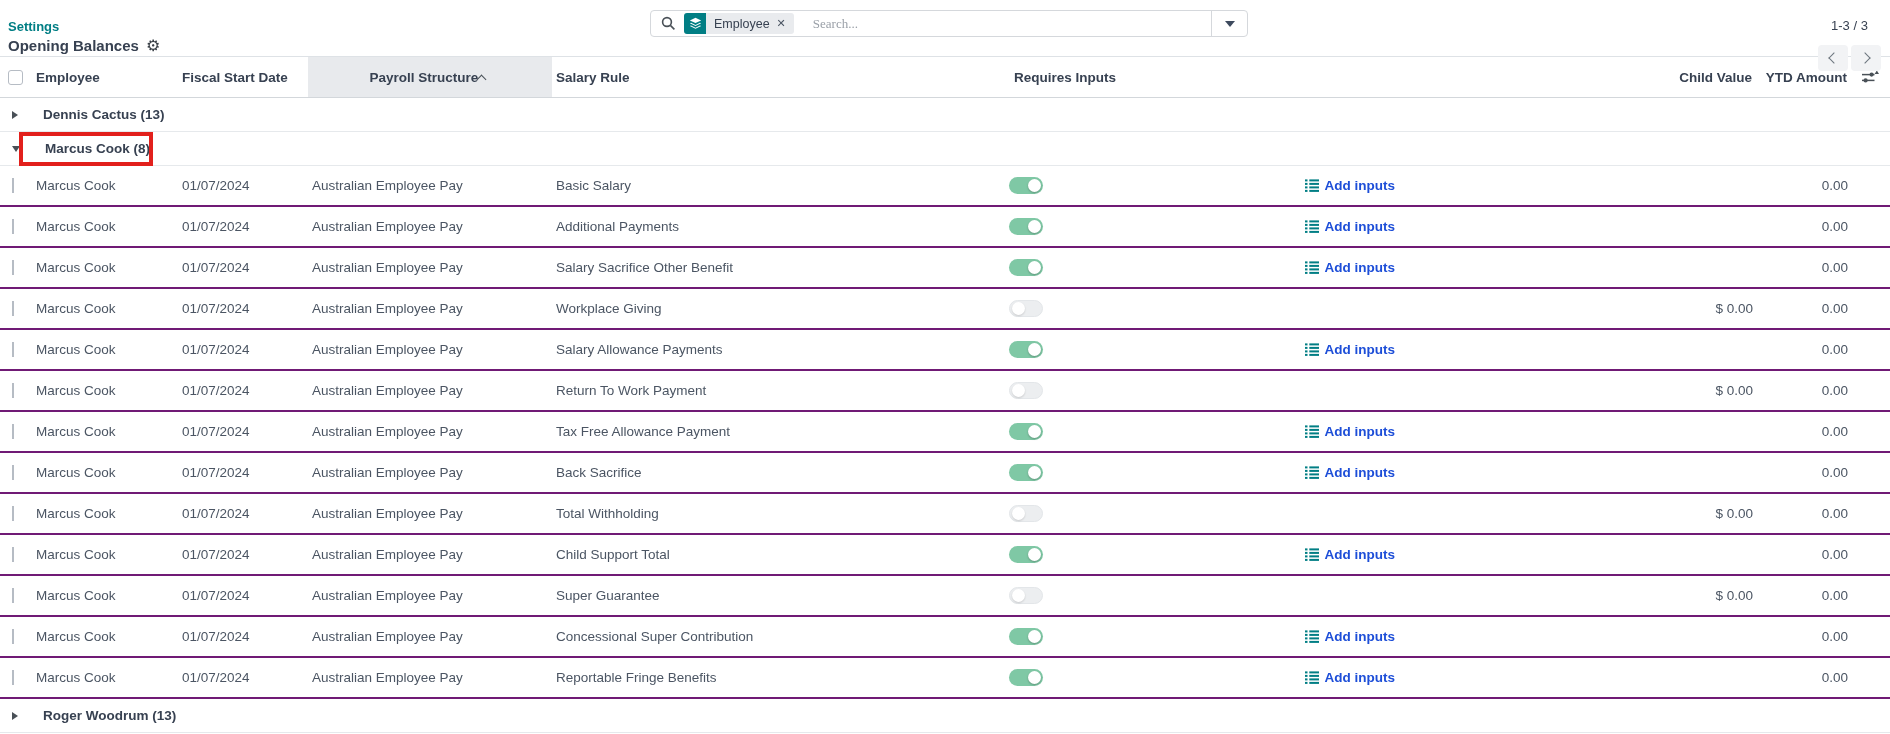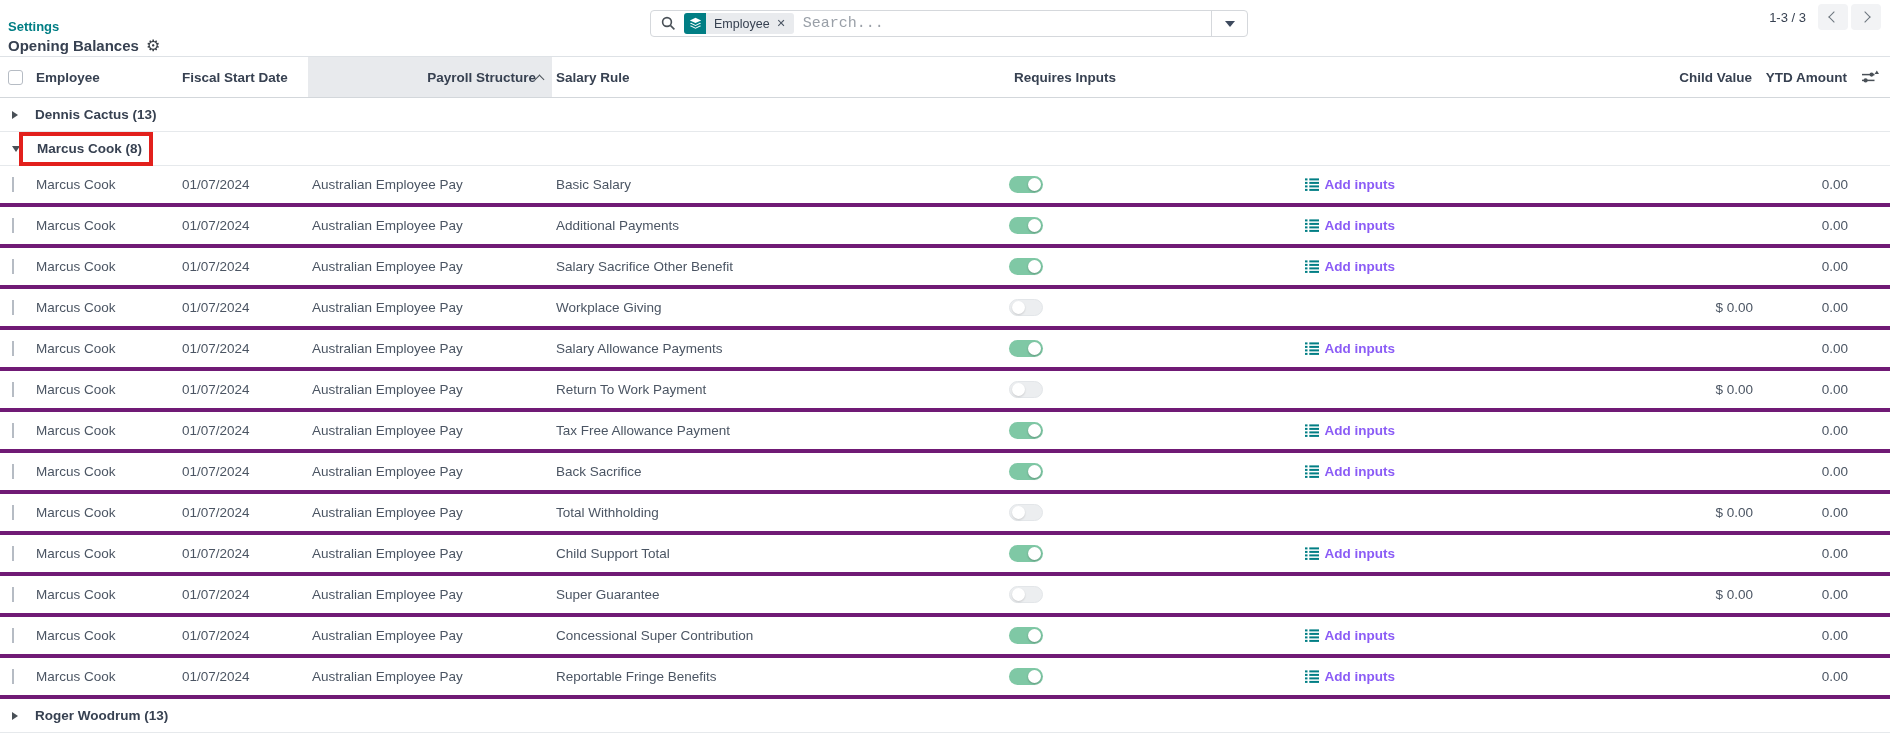--- a/index.html
+++ b/index.html
@@ -16,78 +16,78 @@
 
   .searchbar { position:absolute; left:650px; top:10px; width:598px; height:27px;
                border:1px solid #d5d8dc; border-radius:4px; background:#fff;
                display:flex; align-items:center; }
   .search-glass { margin-left:10px; display:flex; }
   .facet { display:flex; align-items:stretch; height:21px; margin-left:8px; border-radius:3px; overflow:hidden; }
   .facet-icon-box { width:22px; background:#017e84; display:flex; align-items:center; justify-content:center; }
   .facet-label-box { background:#e9ebee; display:flex; align-items:center; padding:0 8px; gap:7px; }
   .facet-label { font-size:12.5px; color:#374151; }
   .facet-x { font-size:11px; color:#4b5563; cursor:pointer; }
-  .search-input { flex:1; border:none; outline:none; margin-left:9px; font-size:15px;
-                  font-family:Liberation Mono, monospace; color:#374151; background:transparent; }
+  .search-input { flex:1; border:none; outline:none; margin-left:19px; font-size:13px;
+                  font-family:Liberation Serif, serif; color:#374151; background:transparent; }
   .search-input::placeholder { color:#9aa0a8; }
   .search-caret-box { width:36px; align-self:stretch; border-left:1px solid #d5d8dc;
                       display:flex; align-items:center; justify-content:center; cursor:pointer; }
   .caret-down { width:0; height:0; border-left:5px solid transparent; border-right:5px solid transparent;
                 border-top:6px solid #3e4a5e; }
 
-  .pager { position:absolute; right:9px; top:4px; display:flex; align-items:center; gap:12px; }
+  .pager { position:absolute; right:9px; top:18px; display:flex; align-items:center; gap:12px;flex-direction:column; }
   .pager-text { font-size:13px; color:#374151; }
   .pager-btns { display:flex; gap:3px; }
   .pager-btn { width:30px; height:26px; background:#f2f3f5; border:none; border-radius:4px;
                display:flex; align-items:center; justify-content:center; cursor:pointer; }
   .chev { width:8px; height:8px; border-left:1.6px solid #6c757d; border-bottom:1.6px solid #6c757d; }
   .chev.left  { transform:rotate(45deg); margin-left:2px; }
   .chev.right { transform:rotate(225deg); margin-right:2px; }
 
   
   .grid { display:grid; grid-template-columns:32px 146px 130px 244px 453px 110px 305px 335px 95px 40px;
           align-items:center; }
   .thead { height:42px; border-top:1px solid #dee2e6; border-bottom:1px solid #d3d7db;
            font-weight:700; color:#374151; font-size:13.5px; background:#fff; }
   .th { padding-left:4px; height:100%; display:flex; align-items:center; cursor:pointer; }
-  .th.sorted { background:#e8eaed; justify-content:flex-end; padding-right:9px; }
+  .th.sorted { background:#e8eaed; justify-content:center; padding-right:9px; }
   .th.right { justify-content:flex-end; padding-right:3px; }
   .sort-caret { width:7px; height:7px; border-left:1.6px solid #495057; border-bottom:1.6px solid #495057;
                 transform:rotate(135deg); margin-top:5px; }
   .adjust-cell { display:flex; justify-content:center; cursor:pointer; }
 
   .checkbox { width:15px; height:15px; border:1px solid #b6bcc4; border-radius:3px; background:#fff;
               margin-left:8px; cursor:pointer; }
 
   .group-row { height:34px; border-bottom:1px solid #e6e9ec; display:flex; align-items:center;
-               padding-left:12px; gap:17px; position:relative; cursor:pointer; background:#fff; }
+               padding-left:12px; gap:25px; position:relative; cursor:pointer; background:#fff; }
   .tri { width:0; height:0; }
   .tri.collapsed { border-top:4.5px solid transparent; border-bottom:4.5px solid transparent; border-left:6px solid #495057; }
   .tri.expanded  { border-left:4.5px solid transparent; border-right:4.5px solid transparent; border-top:6px solid #495057; }
   .group-label { font-size:13.5px; font-weight:700; color:#374151; }
   .hl-box { position:absolute; left:19px; top:0px; width:134px; height:34px;
             border:4px solid #e2201c; pointer-events:none; display:none; }
   .group-row.hl .hl-box { display:block; }
 
-  .data-row { height:41px; border-bottom:4px solid #701a75; font-size:13.5px; color:#4b5563; background:#fff; }
+  .data-row { height:41px; border-bottom:2px solid #701a75; font-size:13.5px; color:#4b5563; background:#fff; }
   .cell { padding-left:4px; overflow:hidden; white-space:nowrap; }
   .cell.right { text-align:right; padding-right:2px; }
   .cell-requires { padding-left:4px; }
 
   .toggle { width:34px; height:17px; border-radius:17px; position:relative; cursor:pointer; display:inline-block; vertical-align:middle; }
   .toggle .knob { position:absolute; top:2px; width:13px; height:13px; border-radius:50%; background:#fff;
                   box-shadow:0 1px 2px rgba(0,0,0,.25); }
   .toggle.on  { background:#7fc8a5; }
   .toggle.on .knob { right:2px; }
   .toggle.off { background:#eceef0; border:1px solid #e3e6e9; }
   .toggle.off .knob { left:2px; top:1px; box-shadow:0 1px 2px rgba(0,0,0,.15); }
 
   .cell-action { display:flex; justify-content:flex-end; padding-right:25px; }
   .add-inputs { display:none; align-items:center; gap:6px; background:none; border:none; cursor:pointer;
-                color:#8b5cf6; font-size:13.5px; font-weight:700; font-family:"Liberation Sans",sans-serif; }
+                color:#1d4ed8; font-size:13.5px; font-weight:700; font-family:"Liberation Sans",sans-serif; }
   .data-row.has-action .add-inputs { display:flex; }
 </style>
 </head>
 <body>
 
 <div class="control-panel">
   <div class="breadcrumb">
     <span class="bc-parent">Settings</span>
     <div class="title-line">
       <span class="page-title">Opening Balances</span>

